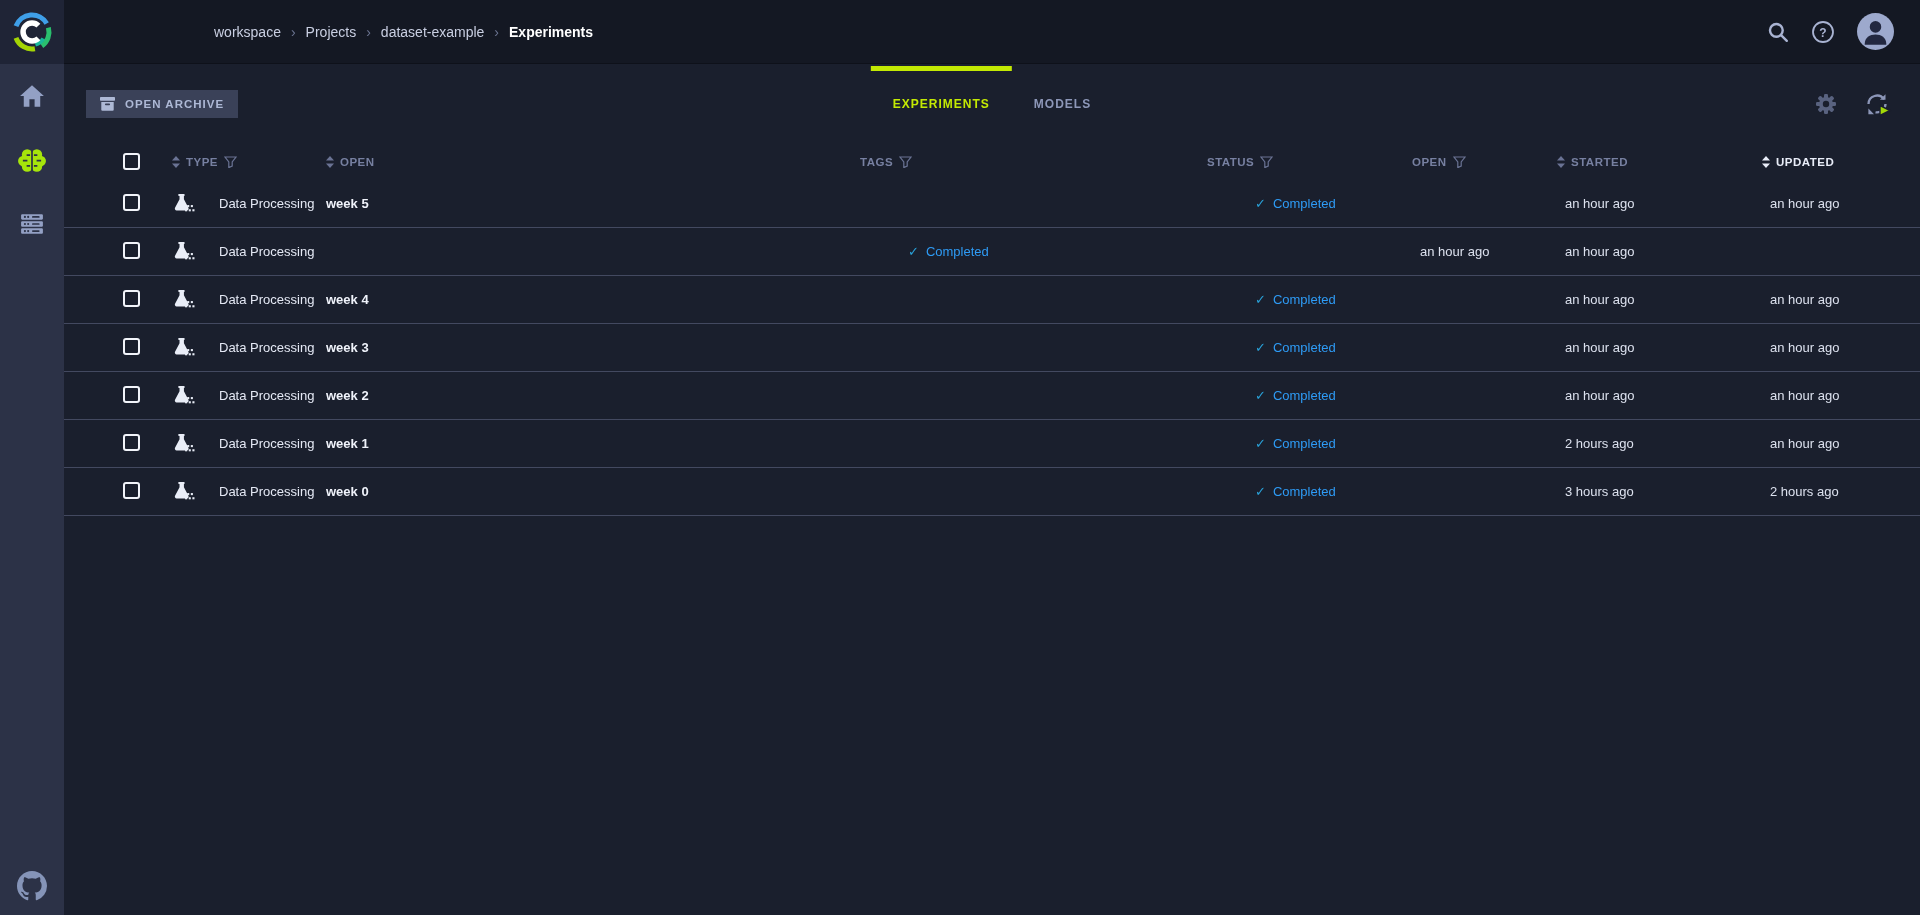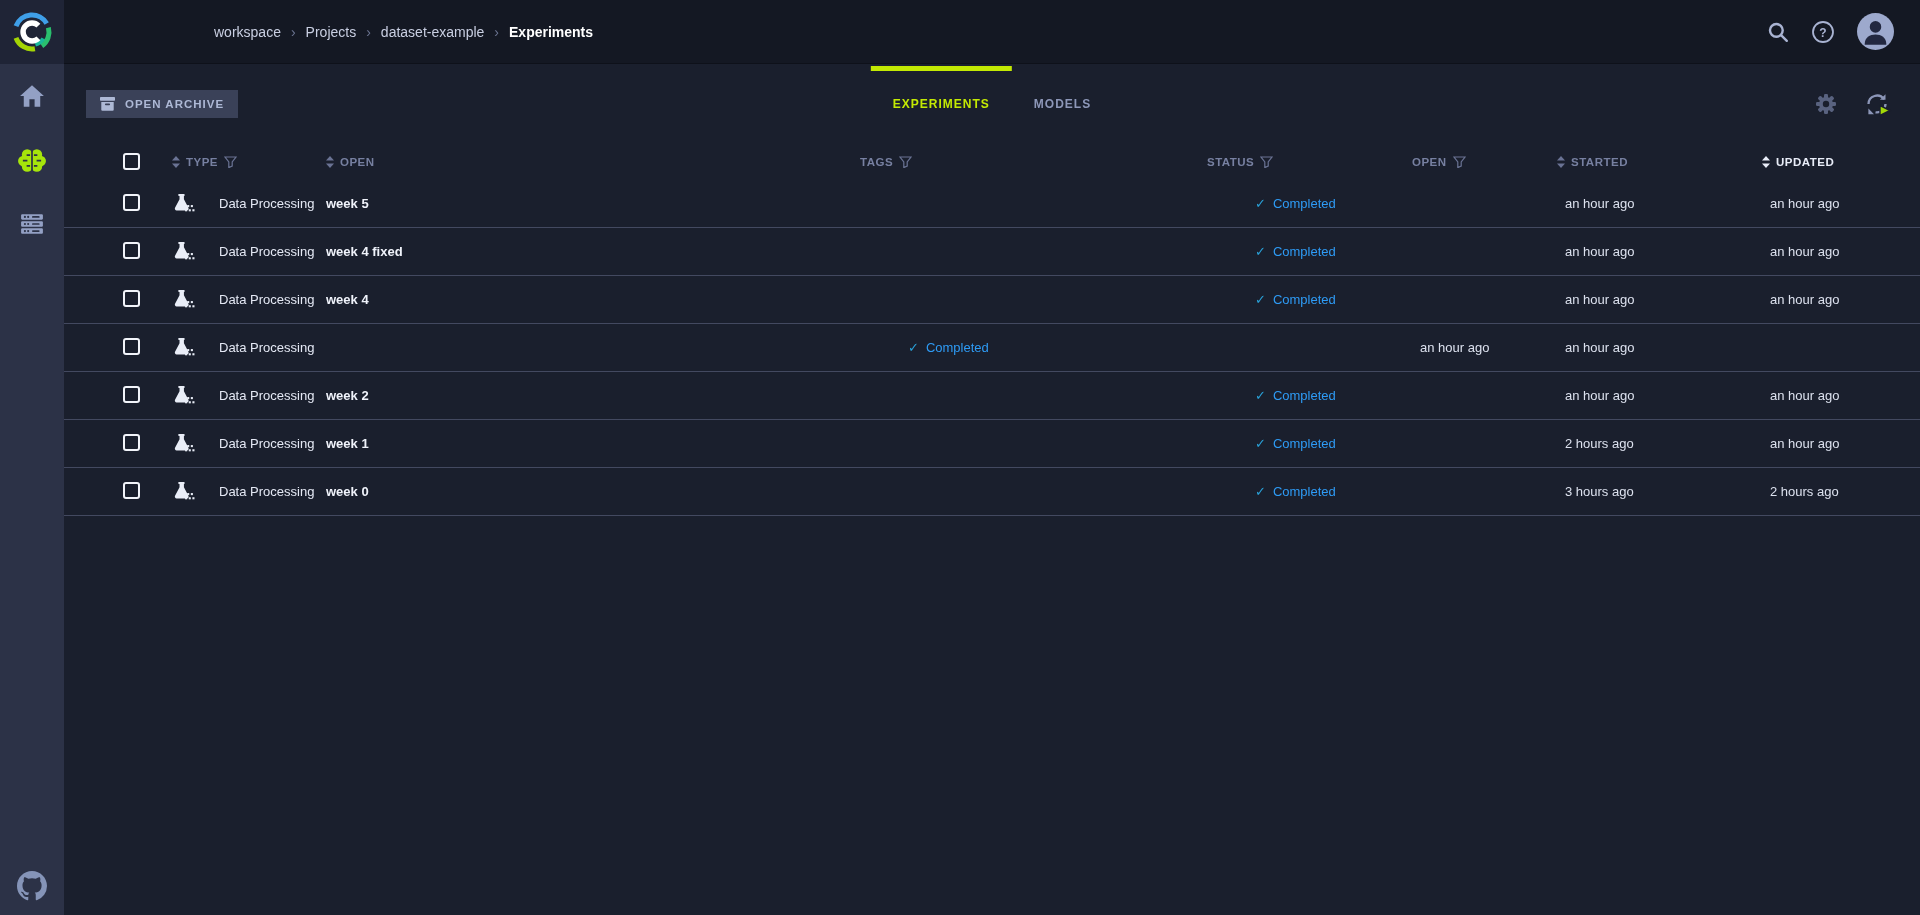--- a/index.html
+++ b/index.html
@@ -297,23 +297,20 @@
           <g fill="#e9edf7">
             <rect x="14.5" y="10.5" width="2" height="2"></rect>
               <rect x="18" y="10.5" width="2" height="2"></rect>
             <rect x="12.5" y="14.5" width="2" height="2"></rect>
               <rect x="16" y="14.5" width="2" height="2"></rect>
               <rect x="19.5" y="14.5" width="2" height="2"></rect>
           </g>
         </svg>
         <span>Data Processing</span>
       </div>
-      <div class="cell-name">
-        <span>week 4 fixed</span>
-      </div>
       <div class="cell-tags"></div>
       <div class="cell-status">
         <span class="check">✓</span>
         <span>Completed</span>
       </div>
       <div class="cell-user"></div>
       <div class="cell-time">an hour ago</div>
       <div class="cell-time">an hour ago</div>
     </div>
 
@@ -360,20 +357,23 @@
           <circle cx="7" cy="0.9" r="1" fill="#e9edf7"></circle>
           <g fill="#e9edf7">
             <rect x="14.5" y="10.5" width="2" height="2"></rect>
               <rect x="18" y="10.5" width="2" height="2"></rect>
             <rect x="12.5" y="14.5" width="2" height="2"></rect>
               <rect x="16" y="14.5" width="2" height="2"></rect>
               <rect x="19.5" y="14.5" width="2" height="2"></rect>
           </g>
         </svg>
         <span>Data Processing</span>
+      </div>
+      <div class="cell-name">
+        <span>week 3</span>
       </div>
       <div class="cell-tags"></div>
       <div class="cell-status">
         <span class="check">✓</span>
         <span>Completed</span>
       </div>
       <div class="cell-user"></div>
       <div class="cell-time">an hour ago</div>
       <div class="cell-time">an hour ago</div>
     </div>

